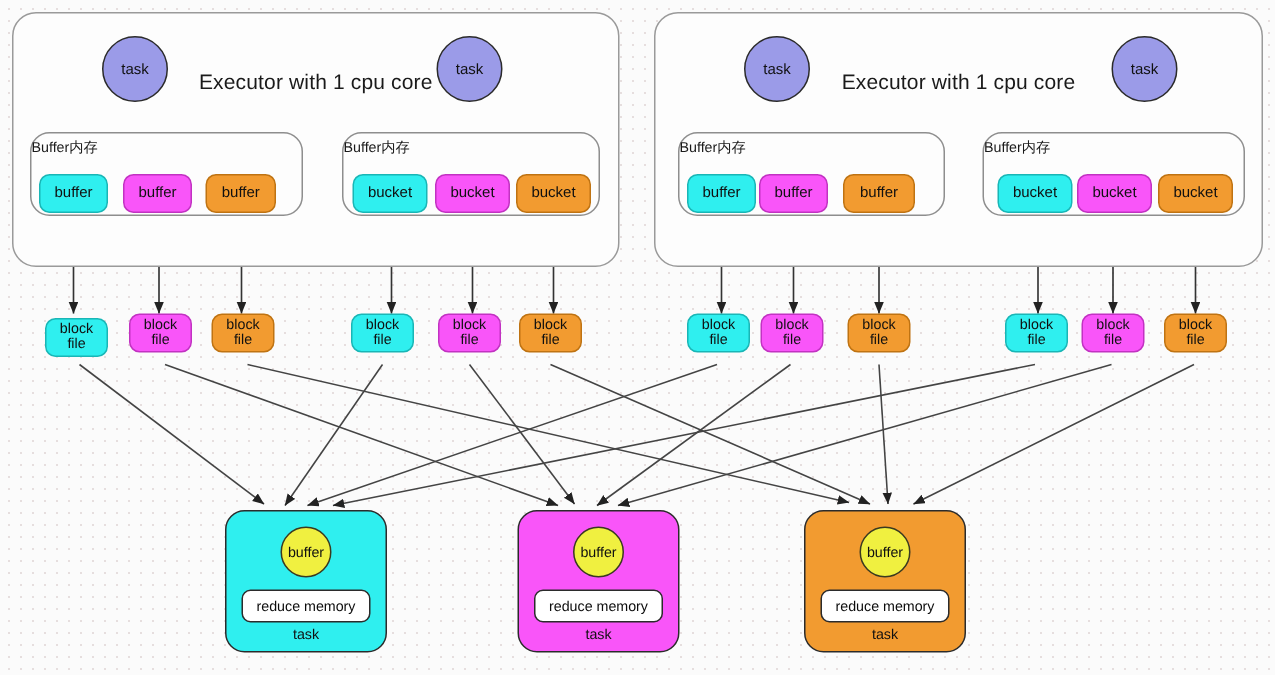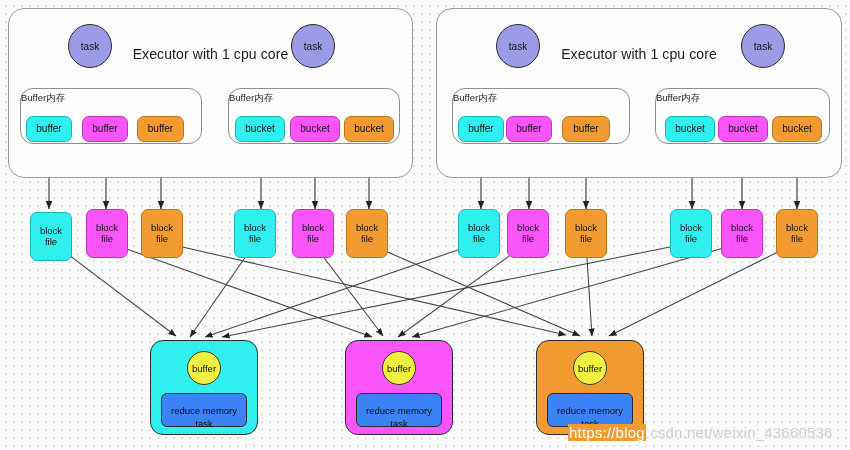--- a/index.html
+++ b/index.html
@@ -67,21 +67,21 @@
     color:#101010;
     line-height:1.05;
     text-align:center;
   }
   .cell.cyan   {background:#2fefef;border:1.3px solid #19b6b6;}
   .cell.magenta{background:#f955f9;border:1.3px solid #c232c2;}
   .cell.orange {background:#f29b30;border:1.3px solid #bf7312;}
 
   .blockfile{
     position:absolute;
-    width:42px;height:49px;
+    width:42px;height:26px;
     border-radius:7px;
     box-sizing:border-box;
     display:flex;flex-direction:column;
     align-items:center;justify-content:center;
     font-size:9.5px;color:#101010;line-height:1.08;
   }
   .blockfile.cyan   {background:#2fefef;border:1.3px solid #19b6b6;}
   .blockfile.magenta{background:#f955f9;border:1.3px solid #c232c2;}
   .blockfile.orange {background:#f29b30;border:1.3px solid #bf7312;}
 
@@ -103,22 +103,22 @@
     border-radius:50%;
     background:#f0f040;
     border:1.2px solid #3a3a20;
     box-sizing:border-box;
     display:flex;align-items:center;justify-content:center;
     font-size:9.5px;color:#101010;
   }
   .rt-mem{
     position:absolute;
     left:10px;right:10px;
-    top:52px;height:34px;
-    background:#3b82f6;
+    top:52px;height:22px;
+    background:#ffffff;
     border:1.3px solid #2b2b2b;
     border-radius:6px;
     box-sizing:border-box;
     display:flex;align-items:center;justify-content:center;
     font-size:9.5px;color:#0b0b0b;
   }
   .rt-label{
     position:absolute;
     left:0;right:0;bottom:5px;
     text-align:center;
@@ -335,17 +335,14 @@
   <div class="reduce-task orange" style="left:536px;top:340px;">
     <div class="rt-buffer">
       <span>buffer</span>
     </div>
     <div class="rt-mem">
       <span>reduce memory</span>
     </div>
     <div class="rt-label">task</div>
   </div>
 
-  <div class="watermark">
-    <span class="hl">https://blog</span><span>.csdn.net/weixin_43660536</span>
-  </div>
 
 </div>
 
 </body></html>

